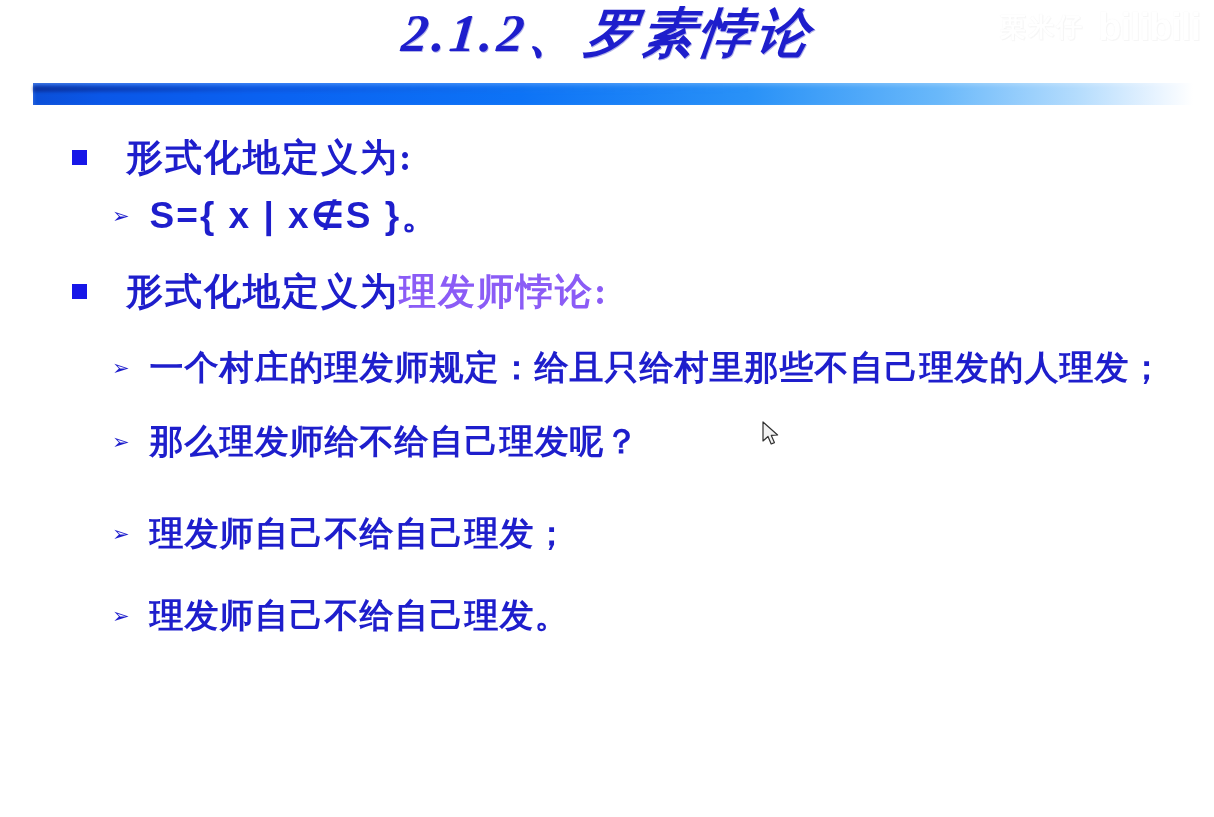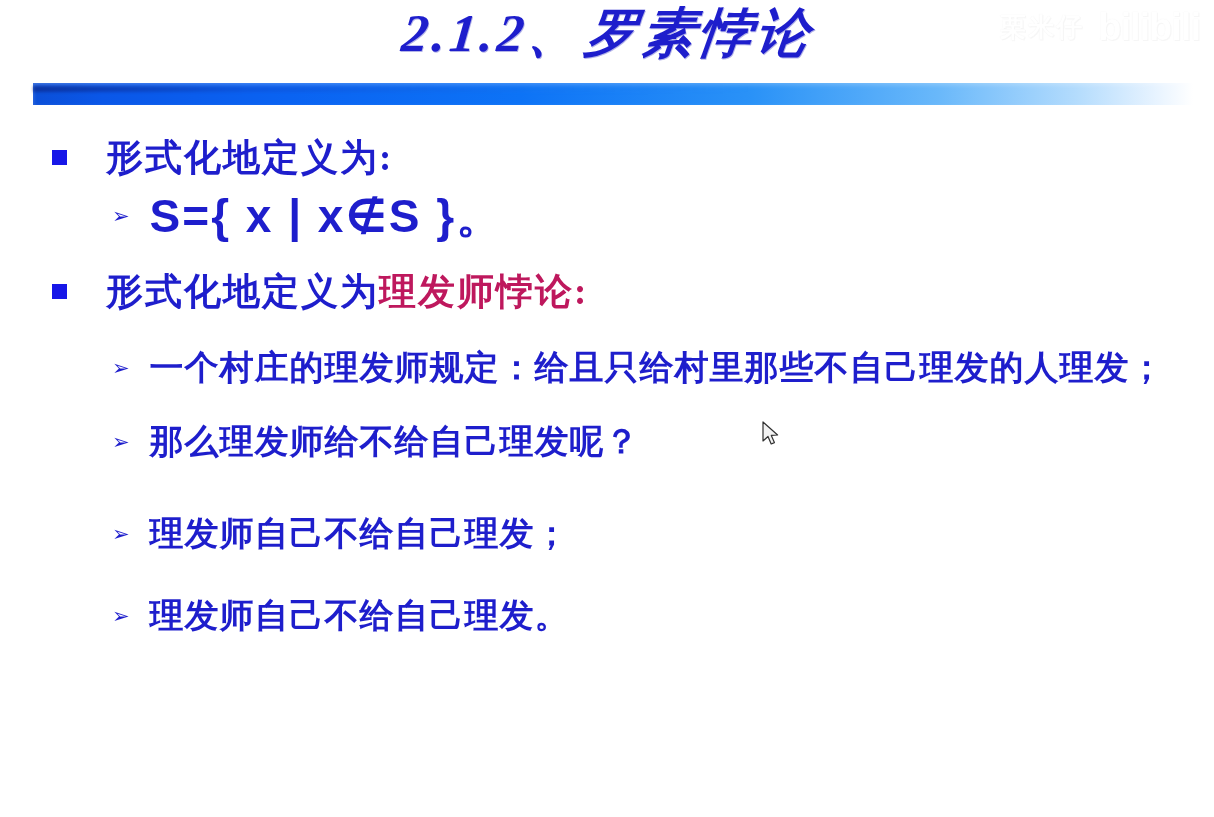--- a/index.html
+++ b/index.html
@@ -113,21 +113,21 @@
   .content {
     position: absolute;
     left: 0;
     top: 130px;
     width: 1214px;
   }
 
   .bullet-l1 {
     display: flex;
     align-items: flex-start;
-    padding-left: 52px;
+    padding-left: 72px;
     margin-bottom: 4px;
     text-align: center;
   }
   .marker-square {
     flex: 0 0 auto;
     width: 15px;
     height: 15px;
     background: #1717e8;
     margin-top: 20px;
     margin-right: 39px;
@@ -135,21 +135,21 @@
   .text-l1 {
     font-family: "Liberation Serif", "DejaVu Serif", serif;
     font-size: 37px;
     font-weight: 700;
     color: #1e1ecc;
     line-height: 56px;
     letter-spacing: 2px;
     white-space: nowrap;
   }
   .text-l1 .accent-red {
-    color: #be185d;
+    color: #8b5cf6;
   }
 
   .bullet-l2 {
     display: flex;
     align-items: flex-start;
     padding-left: 112px;
     padding-right: 40px;
     margin-bottom: 4px;
   }
   .marker-arrow {
@@ -164,21 +164,21 @@
   .text-l2 {
     font-family: Liberation Serif, serif;
     font-size: 34px;
     font-weight: 700;
     color: #1e1ecc;
     line-height: 52px;
     letter-spacing: 1px;
   }
   .text-l2.mono-math {
     font-family: "Liberation Sans", "DejaVu Sans", sans-serif;
-    font-size: 46px;
+    font-size: 37px;
     letter-spacing: 2px;
   }
 
   .spacer-sm { height: 18px; }
   .spacer-md { height: 26px; }
 
   
   .cursor {
     position: absolute;
     left: 762px;

